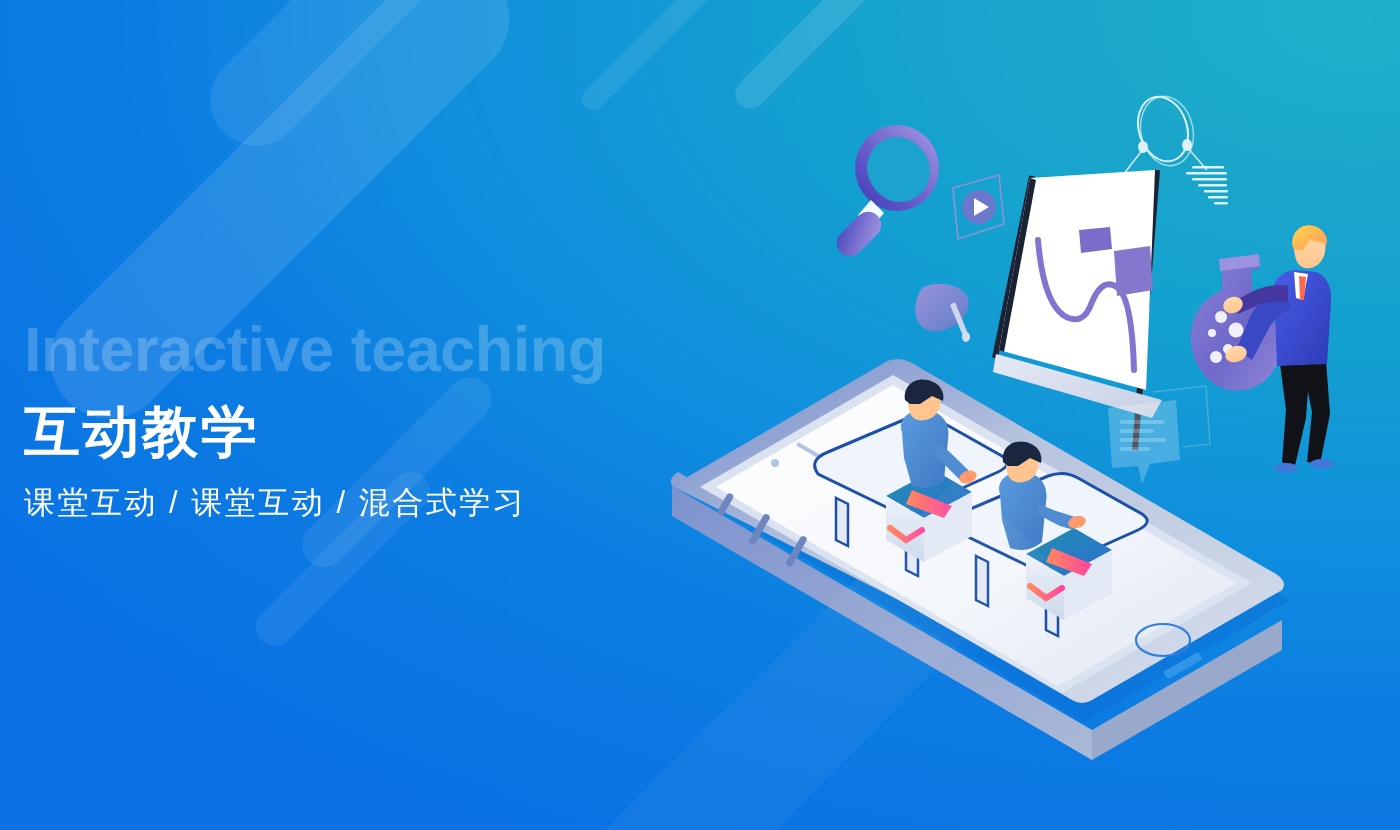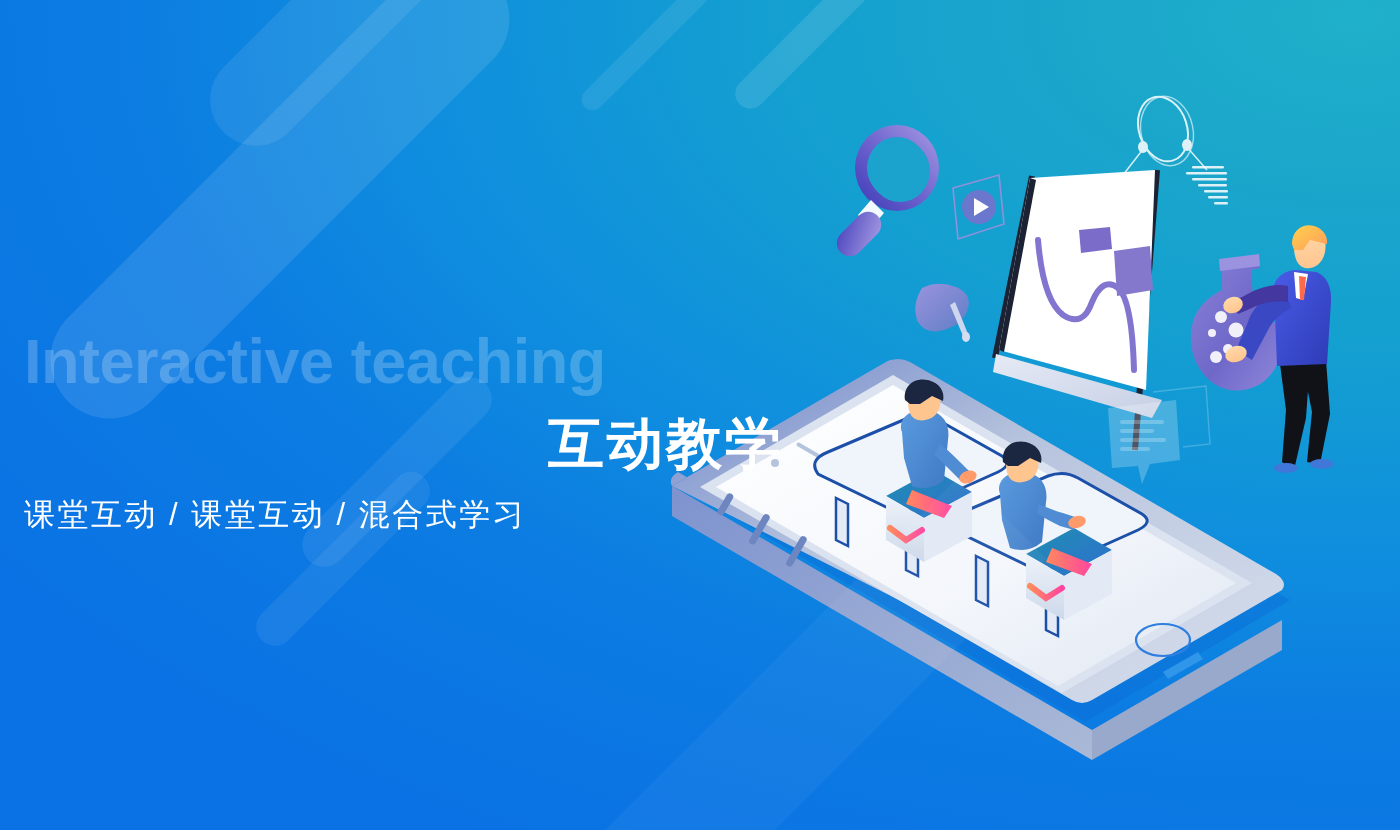--- a/index.html
+++ b/index.html
@@ -30,38 +30,37 @@
   }
   .bar.b1{ left:-20px; top:130px; width:600px; height:118px; background:rgba(255,255,255,0.105); }
   .bar.b2{ left:168px; top:-48px; width:380px; height:92px; background:rgba(255,255,255,0.085); }
   .bar.b3{ left:560px; top:36px; width:170px; height:22px; background:rgba(255,255,255,0.085); }
   .bar.b4{ left:706px; top:8px; width:230px; height:30px; background:rgba(255,255,255,0.115); }
   .bar.b5{ left:272px; top:450px; width:250px; height:44px; background:rgba(255,255,255,0.075); }
   .bar.b6{ left:228px; top:540px; width:230px; height:38px; background:rgba(255,255,255,0.065); }
   .bar.b7{ left:560px; top:640px; width:520px; height:120px; background:rgba(255,255,255,0.045); border-radius:0; }
 
   
-  .copy{ position:absolute; left:24px; top:318px; width:760px;margin-top:12px; }
+  .copy{ position:absolute; left:24px; top:318px; width:760px; }
   .ghost-title{
     font-size:63px;
     font-weight:700;
     letter-spacing:-0.5px;
     line-height:1;
     color:rgba(255,255,255,0.22);
     white-space:nowrap;
   }
   .main-title{
     margin-top:20px;
     font-size:56px;
     font-weight:700;
     color:#ffffff;
     letter-spacing:3px;
     line-height:1.12;
     white-space:nowrap;
-    text-align:right;
   }
   .sub-title{
     margin-top:20px;
     font-size:31px;
     font-weight:400;
     color:#ffffff;
     letter-spacing:2.5px;
     line-height:1.2;
     white-space:nowrap;
   }

